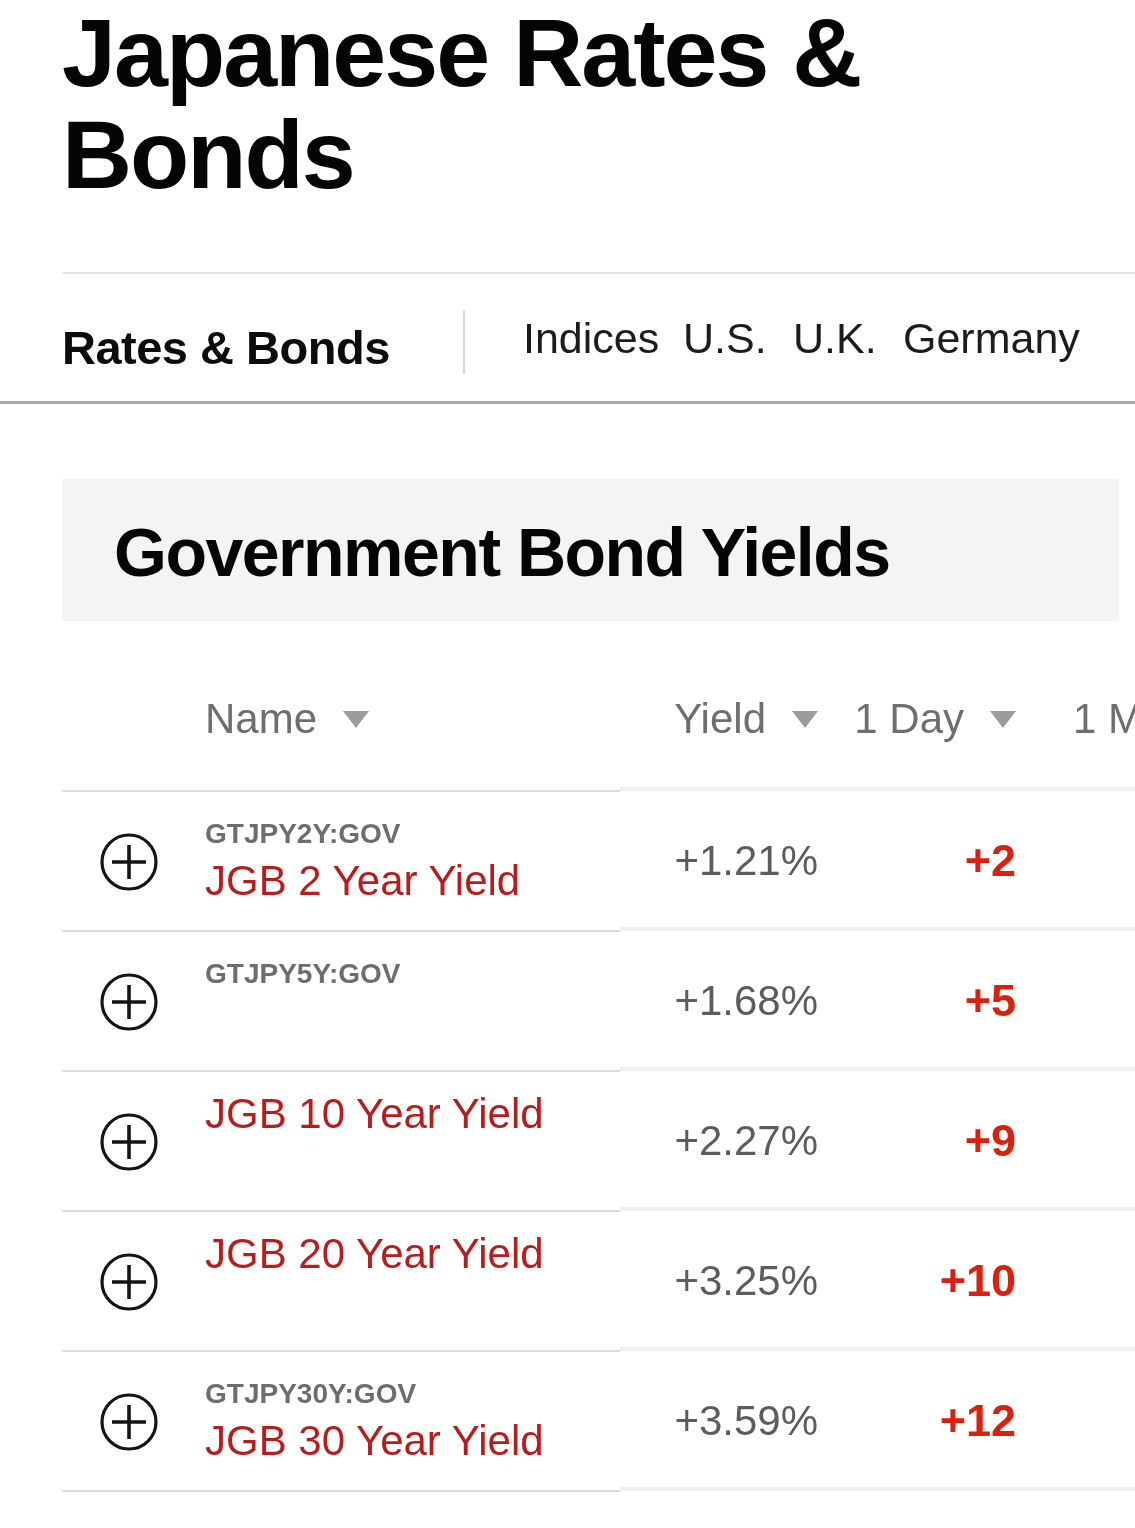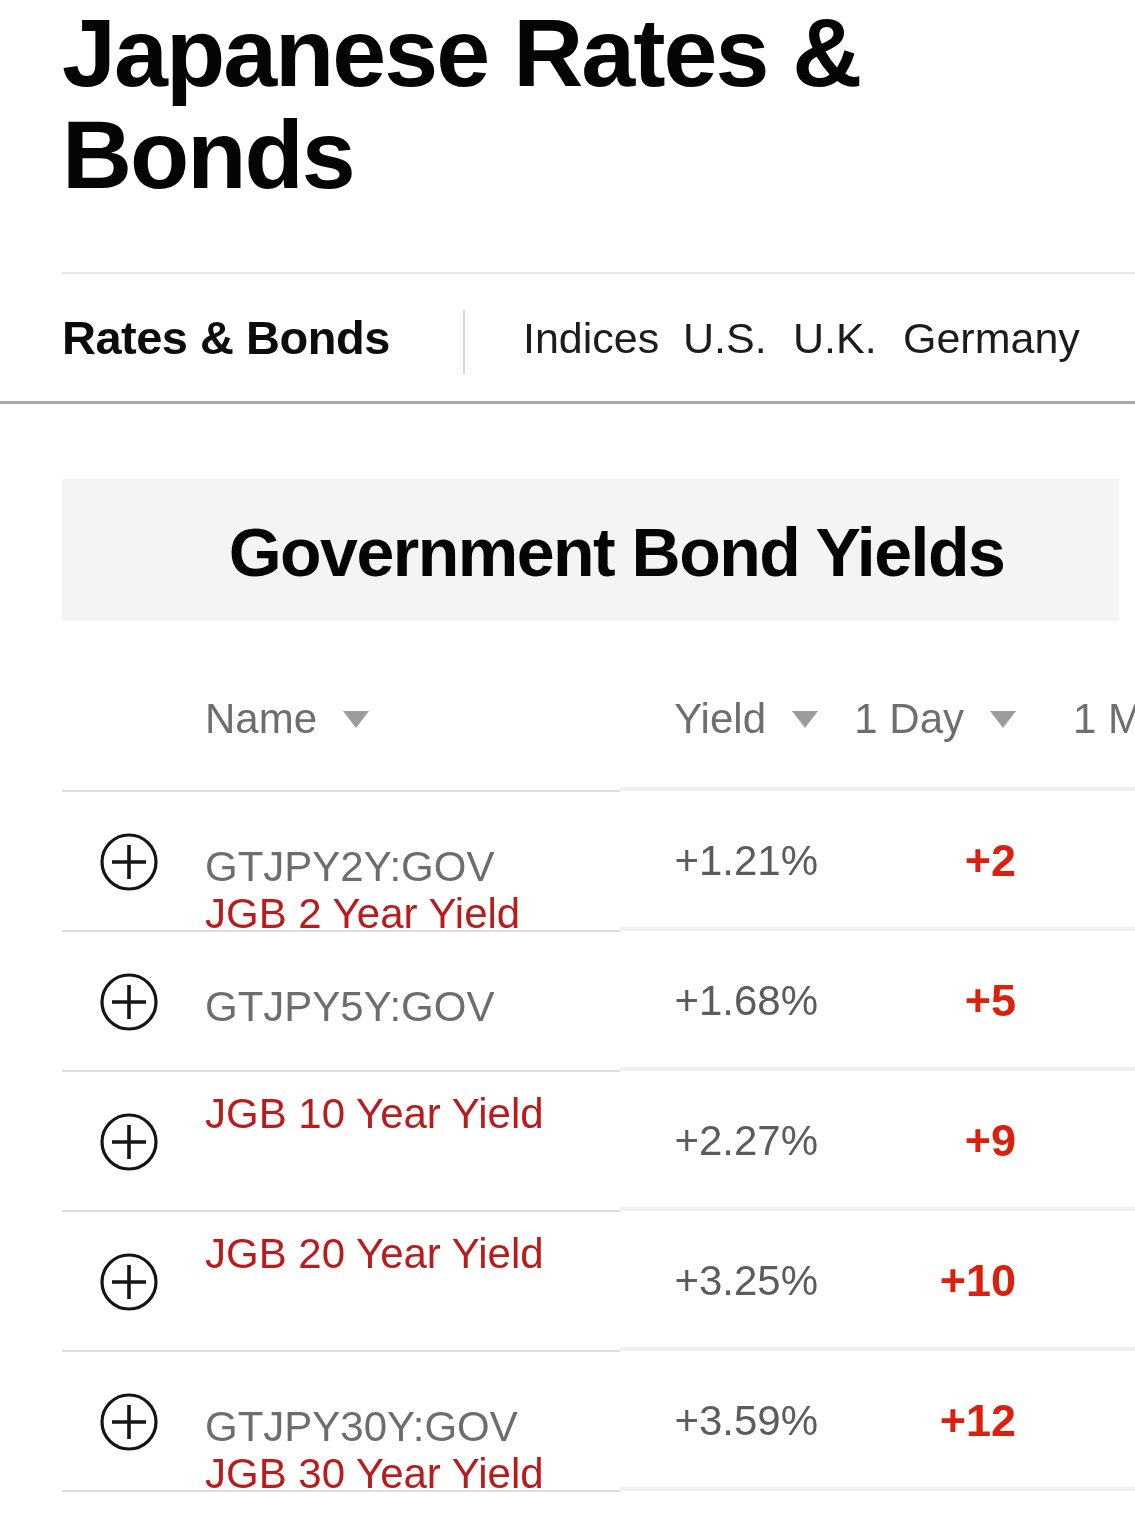--- a/index.html
+++ b/index.html
@@ -18,40 +18,39 @@
     font-size:97px; font-weight:bold; line-height:1.05;
     letter-spacing:-2px; color:#050505;
   }
 
   
   .hairline { position:absolute; left:62px; right:0; top:272px; height:2px; background:#e6e6e6; }
 
   
   .nav { position:absolute; left:0; right:0; top:296px; height:105px; }
   .nav-active {
-    position:absolute; left:62px; top:14px;
+    position:absolute; left:62px; top:24px;
     font-size:47px; font-weight:bold; letter-spacing:-0.5px; color:#0c0c0c;
     text-decoration:none; white-space:nowrap;
   }
   .nav-divider { position:absolute; left:463px; top:14px; width:2px; height:64px; background:#d7d7d7; }
   .nav-link {
     position:absolute; top:18px;
     font-size:43px; color:#1c1c1c; text-decoration:none; white-space:nowrap;
   }
   .nav-link.indices { left:523px; }
   .nav-link.us      { left:683px; }
   .nav-link.uk      { left:793px; }
   .nav-link.germany { left:903px; }
   .nav-underline { position:absolute; left:0; right:0; top:401px; height:3px; background:#a9a9a9; }
 
   
   .section-header {
     position:absolute; left:62px; top:479px; width:1057px; height:142px;
     background:#f4f4f4;
-    text-align:center;
   }
   .section-header span {
     display:block; padding-left:52px; line-height:146px;
     font-size:68px; font-weight:bold; letter-spacing:-1.5px; color:#050505;
     white-space:nowrap;
   }
 
   
   .thead-cell {
     position:absolute; top:695px; display:flex; align-items:center;
@@ -71,21 +70,21 @@
   .sep-l { position:absolute; left:62px; width:558px; height:2px; background:#dcdcdc; }
   .sep-r { position:absolute; left:620px; right:0; height:4px; background:#efefef; }
 
   
   .row { position:absolute; left:0; right:0; height:140px; cursor:pointer; }
   .plus-btn {
     position:absolute; left:99px; top:41px; width:60px; height:60px;
     background:none; border:none; padding:0; cursor:pointer;
   }
   .row-text { position:absolute; left:205px; top:19px; }
-  .ticker   { font-size:42px; font-weight:normal; color:#6d6d6d; line-height:47px; white-space:nowrap;margin-top:33px; }
+  .ticker   { font-size:28px; font-weight:bold; color:#6d6d6d; line-height:47px; white-space:nowrap; }
   .subtitle { font-size:42px; color:#b91c1c; line-height:47px; white-space:nowrap; }
   .yield-val {
     position:absolute; right:317px; top:46px;
     font-size:42px; color:#5c5c5c; white-space:nowrap;
   }
   .day-val {
     position:absolute; right:119px; top:44px;
     font-size:45px; font-weight:bold; color:#d9210d; white-space:nowrap;
   }
 </style>

